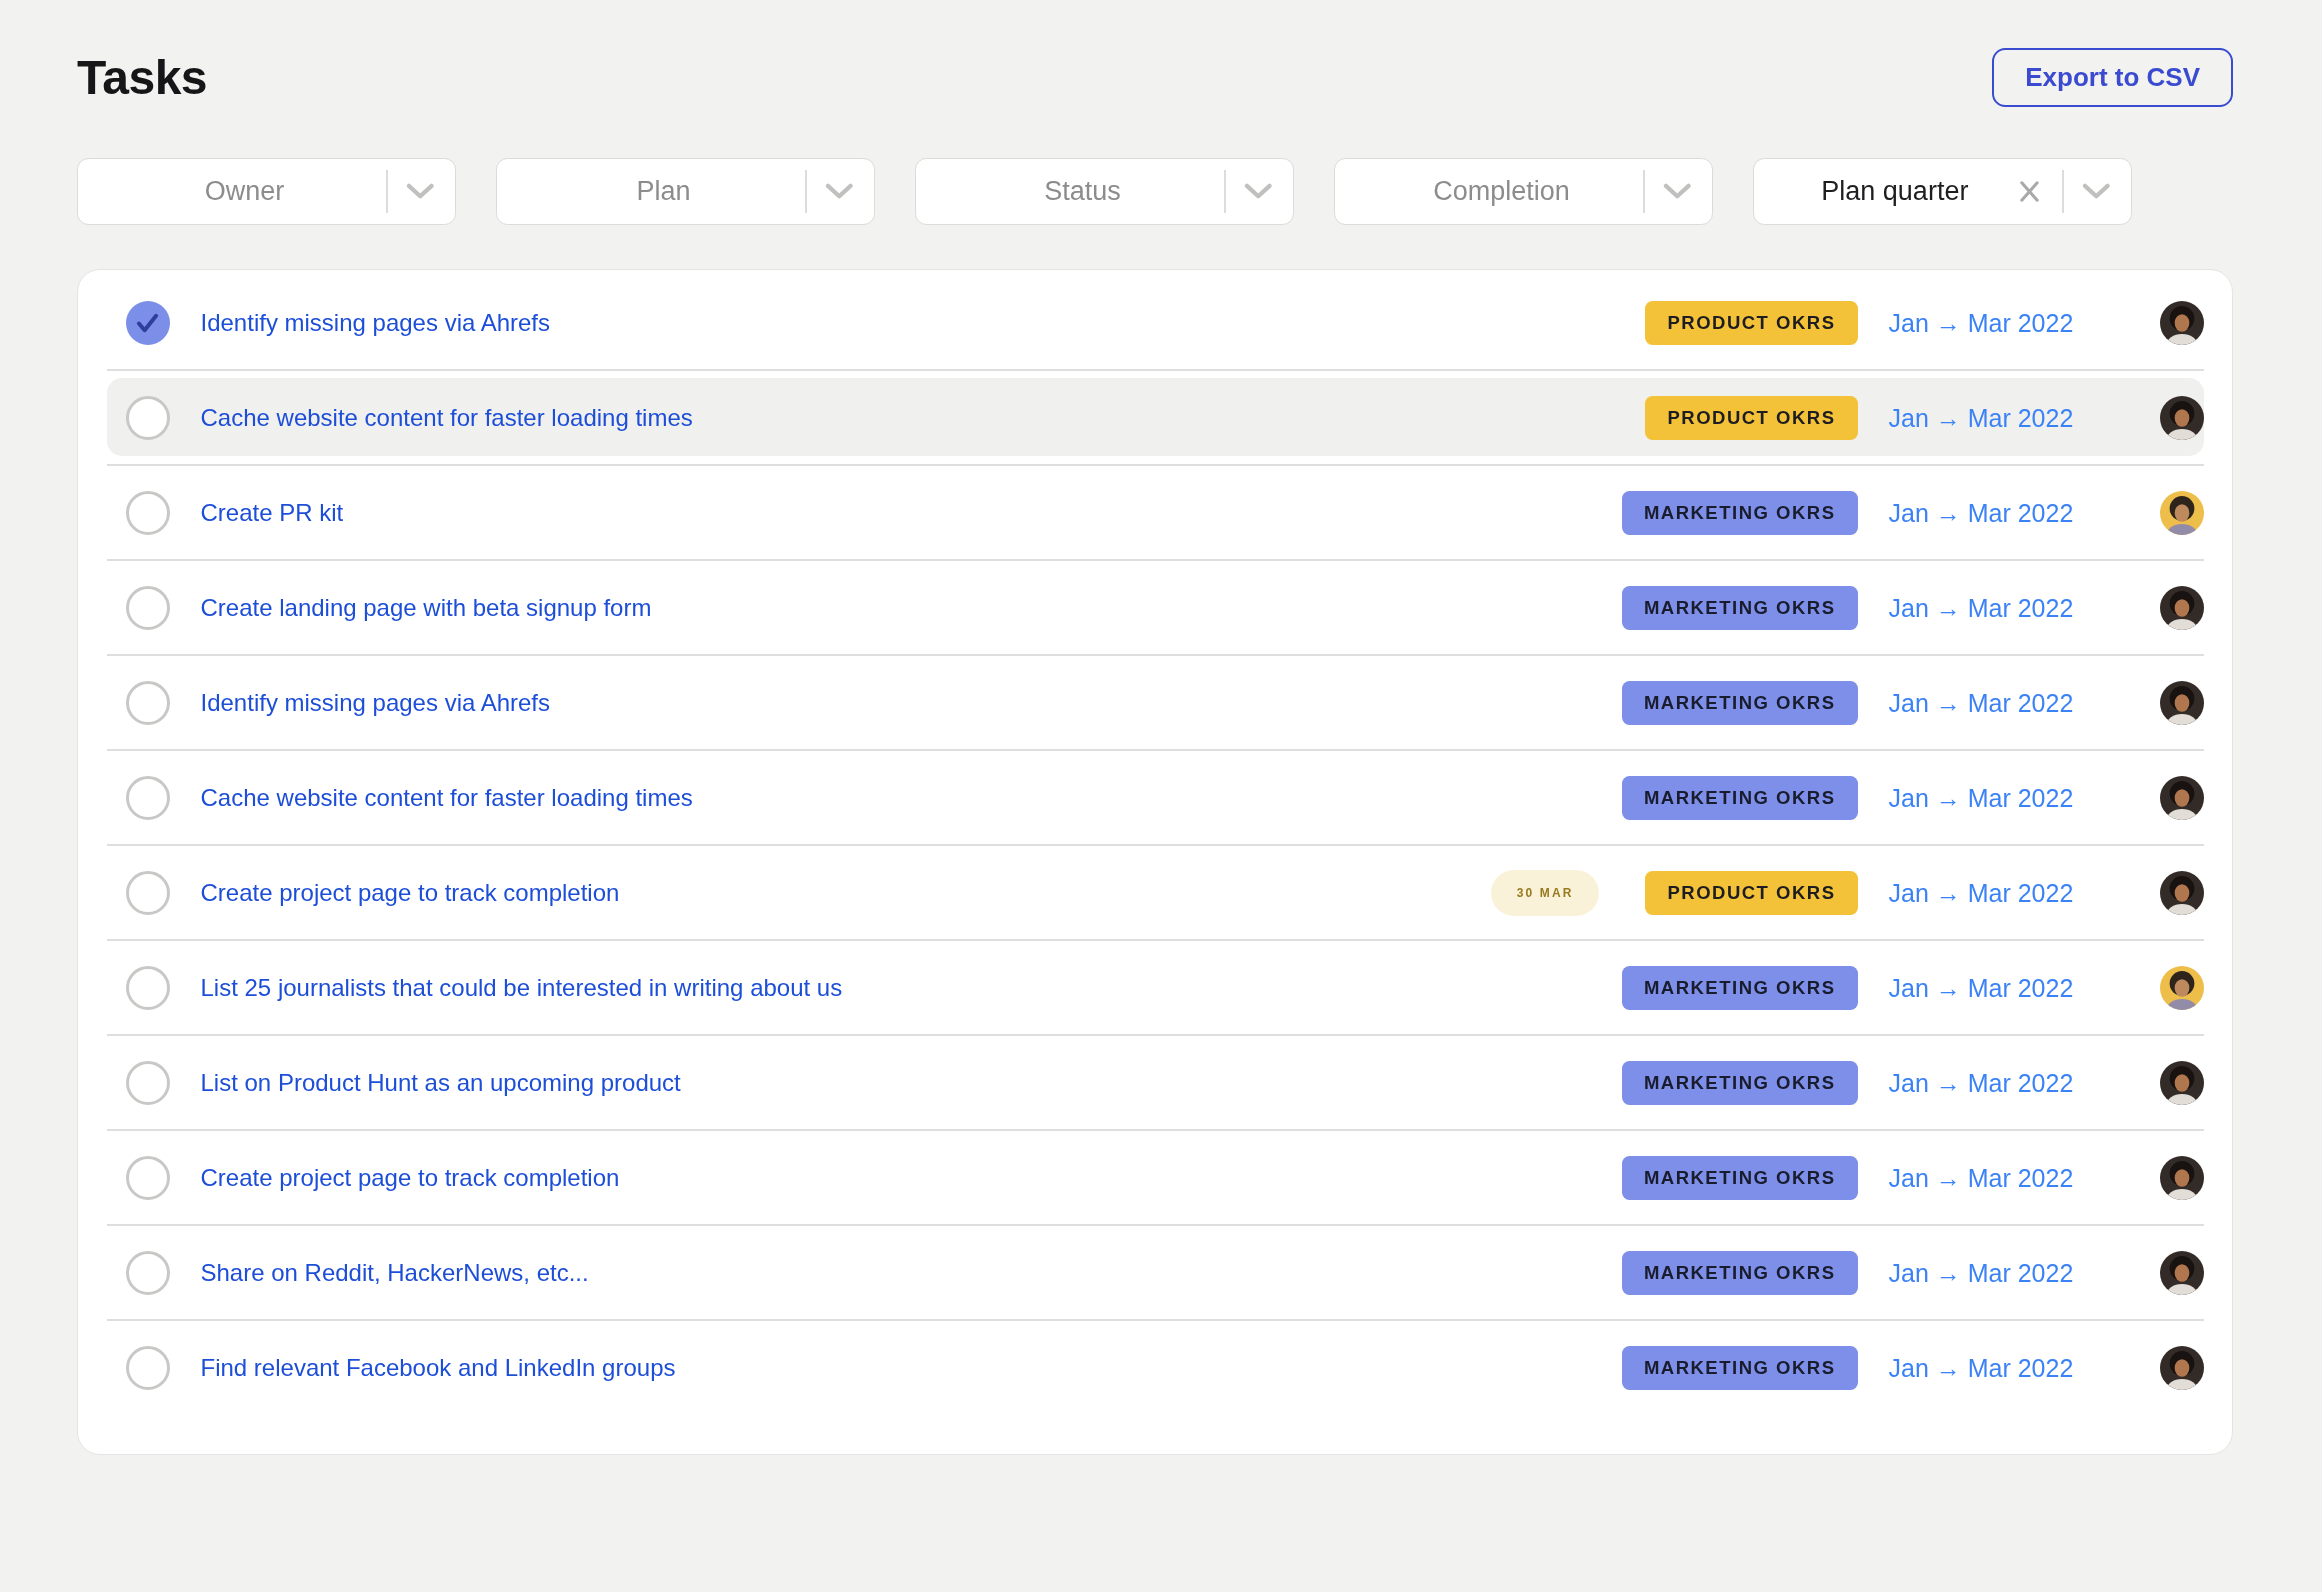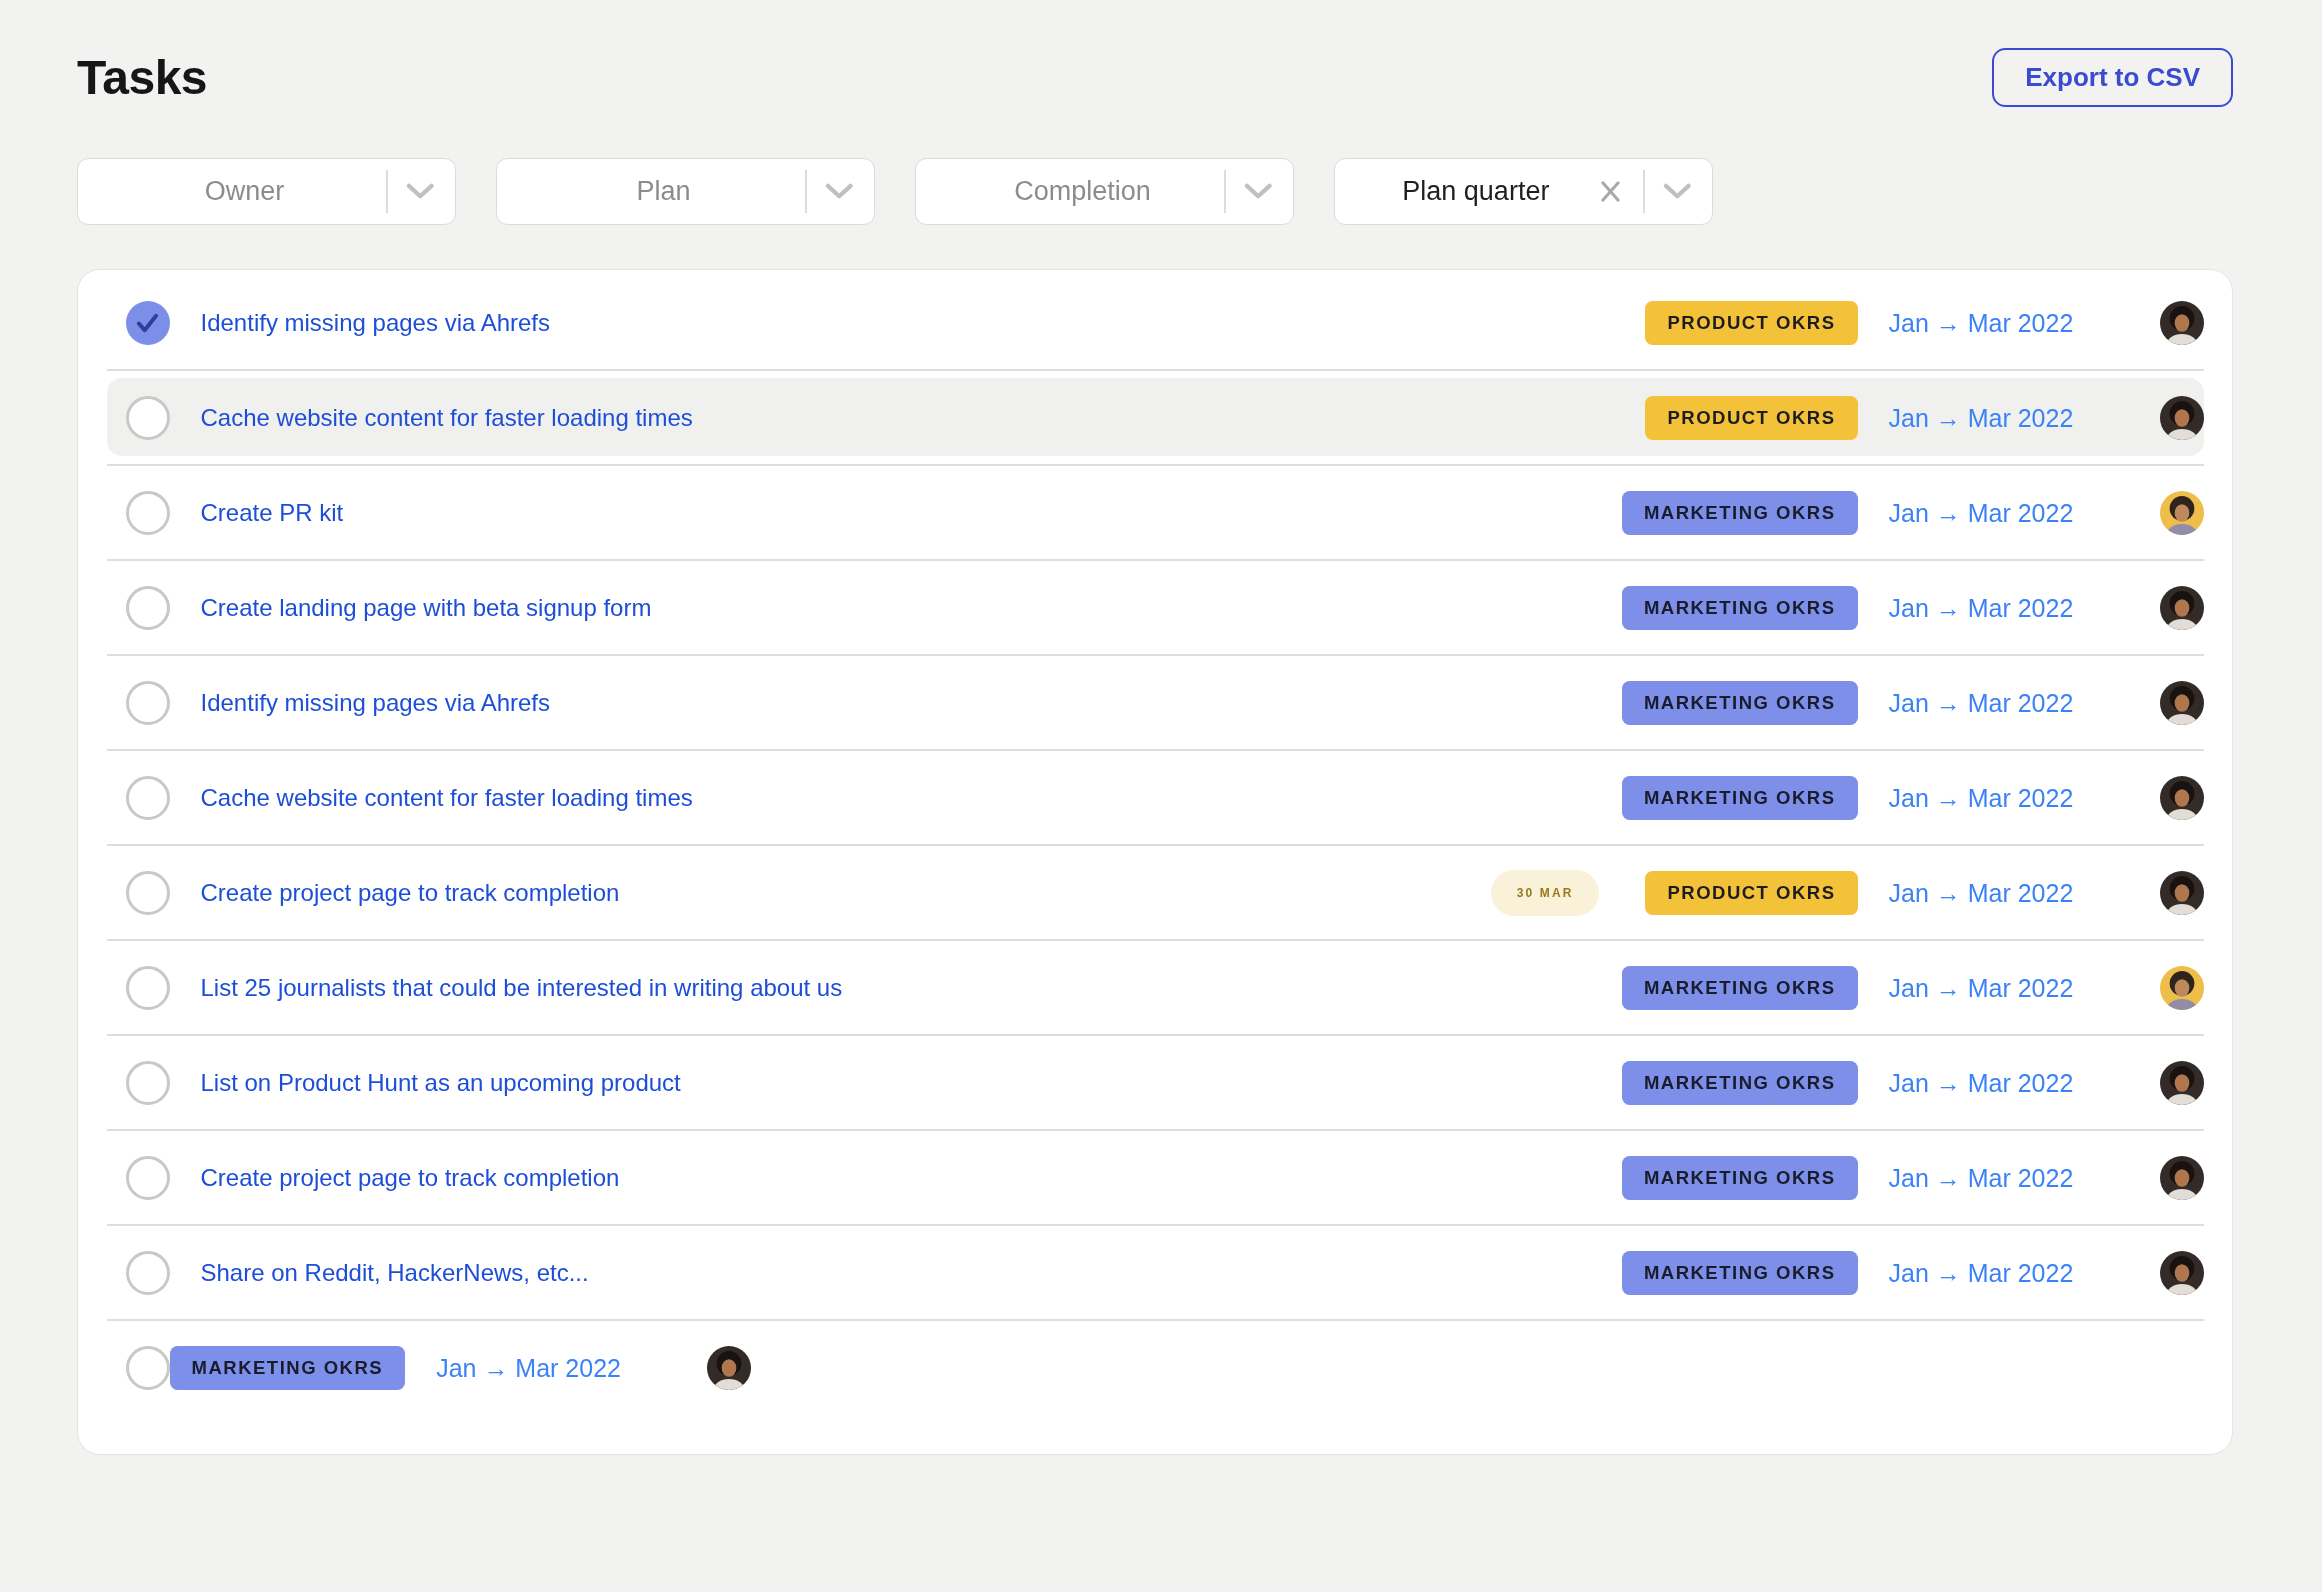--- a/index.html
+++ b/index.html
@@ -91,20 +91,28 @@
     </div>
     <div class="filter">
       <span class="filter-label">Plan</span>
       <span class="chev-zone">
         <svg width="28.5" height="17" viewBox="0 0 30 18" fill="none">
             <path d="M3 3 L15 14 L27 3" stroke="#C0C0BE" stroke-width="4.5" stroke-linecap="round" stroke-linejoin="round"></path>
           </svg>
       </span>
     </div>
     <div class="filter">
+      <span class="filter-label">Status</span>
+      <span class="chev-zone">
+        <svg width="28.5" height="17" viewBox="0 0 30 18" fill="none">
+            <path d="M3 3 L15 14 L27 3" stroke="#C0C0BE" stroke-width="4.5" stroke-linecap="round" stroke-linejoin="round"></path>
+          </svg>
+      </span>
+    </div>
+    <div class="filter">
       <span class="filter-label">Completion</span>
       <span class="chev-zone">
         <svg width="28.5" height="17" viewBox="0 0 30 18" fill="none">
             <path d="M3 3 L15 14 L27 3" stroke="#C0C0BE" stroke-width="4.5" stroke-linecap="round" stroke-linejoin="round"></path>
           </svg>
       </span>
     </div>
     <div class="filter selected">
       <span class="filter-label">Plan quarter</span>
       <button class="clear-btn">
@@ -276,20 +284,21 @@
           <svg viewBox="0 0 48 48">
             <rect width="48" height="48" fill="#332B27"></rect>
             <circle cx="24" cy="19" r="13.5" fill="#181210"></circle>
             <ellipse cx="24" cy="24" rx="8" ry="9.5" fill="#B0774F"></ellipse>
             <path d="M7 48 a17 12 0 0 1 34 0 z" fill="#E3DDD8"></path>
           </svg>
         </span>
       </div>
       <div class="row">
         <span class="checkbox" style="border-color: rgb(200, 200, 198);"></span>
+        <span class="task-label">Find relevant Facebook and LinkedIn groups</span>
         <span class="badge" style="background: rgb(125, 143, 233); color: rgb(24, 28, 44);">MARKETING OKRS</span>
         <span class="date">Jan → Mar 2022</span>
         <span class="avatar">
           <svg viewBox="0 0 48 48">
             <rect width="48" height="48" fill="#332B27"></rect>
             <circle cx="24" cy="19" r="13.5" fill="#181210"></circle>
             <ellipse cx="24" cy="24" rx="8" ry="9.5" fill="#B0774F"></ellipse>
             <path d="M7 48 a17 12 0 0 1 34 0 z" fill="#E3DDD8"></path>
           </svg>
         </span>

